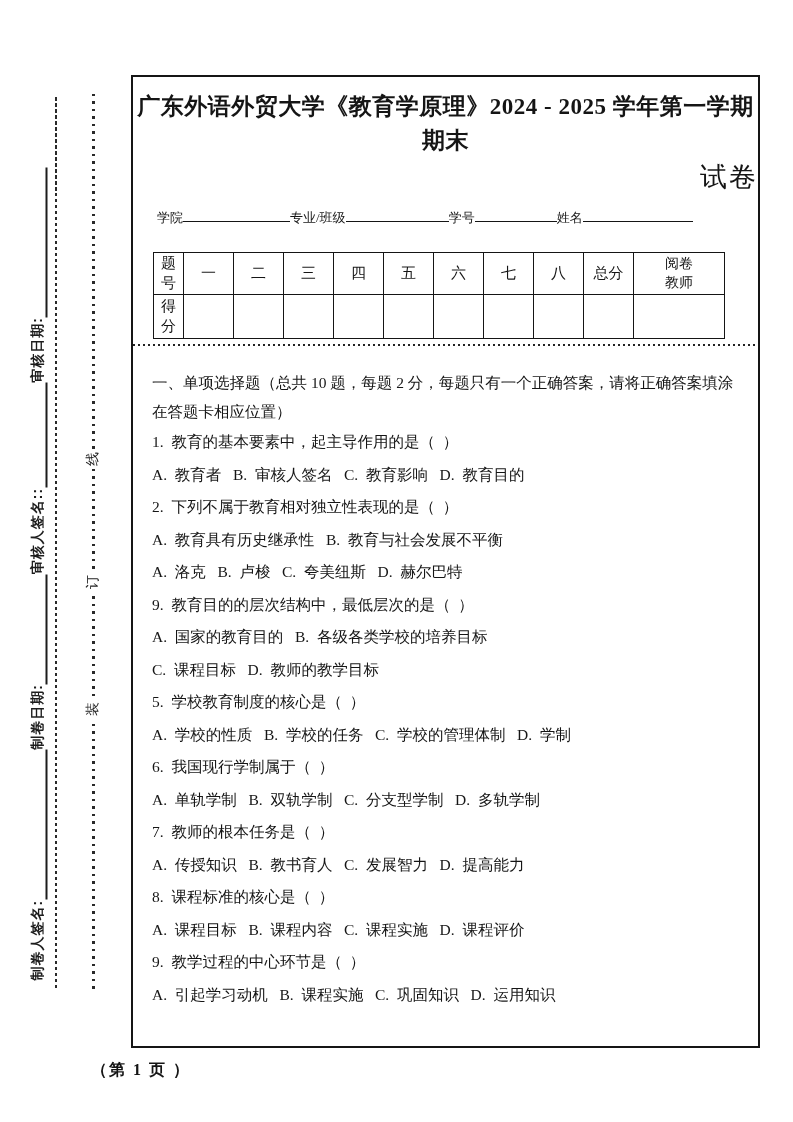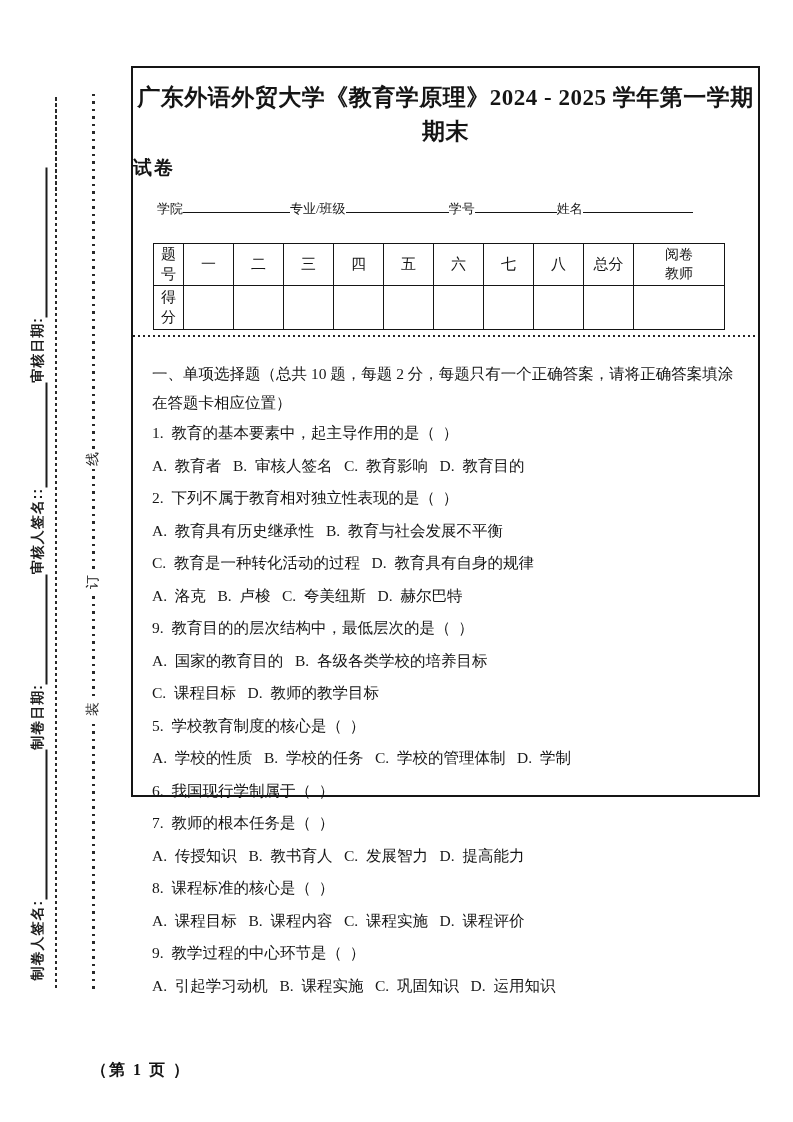--- a/index.html
+++ b/index.html
@@ -37,28 +37,28 @@
     font-family:"Liberation Sans","DejaVu Sans",sans-serif;
     font-weight:bold; font-size:14px; letter-spacing:1px; color:#1c1c1c;
   }
   .seal-blank {
     display:inline-block; height:15px; align-self:flex-end; margin-bottom:3px;
     border-bottom:2px solid #1c1c1c;
   }
 
   
   .main-box {
-    position:absolute; left:131px; top:66px; width:629px; height:731px;
+    position:absolute; left:131px; top:75px; width:629px; height:973px;
     border:2px solid #151515; box-sizing:border-box; background:#fff;
   }
   .title1 {
     margin-top:13px; text-align:center; font-size:23px; line-height:34px;
     letter-spacing:0.5px; font-weight:600;
   }
-  .title2 { text-align:left; font-size:19px; line-height:38px; letter-spacing:2px; font-weight:700; }
+  .title2 { text-align:right; font-size:27px; line-height:38px; letter-spacing:2px; font-weight:400; }
 
   .fields {
     margin:10px 0 0 24px; font-size:13px; line-height:21px; white-space:nowrap;
   }
   .field-blank {
     display:inline-block; height:15px; border-bottom:1.5px solid #151515;
     vertical-align:baseline;
   }
 
   table.score {
@@ -165,28 +165,28 @@
       </table>
 
     <div class="dotted-sep"></div>
 
     <div class="exam">
       <div class="section-title">一、单项选择题（总共 10 题，每题 2 分，每题只有一个正确答案，请将正确答案填涂在答题卡相应位置）</div>
       <div class="qline">1.  教育的基本要素中，起主导作用的是（  ）</div>
       <div class="qline">A.  教育者   B.  审核人签名   C.  教育影响   D.  教育目的</div>
       <div class="qline">2.  下列不属于教育相对独立性表现的是（  ）</div>
       <div class="qline">A.  教育具有历史继承性   B.  教育与社会发展不平衡</div>
-      <div class="qline">C.  教育是一种转化活动的过程   D.  教育具有自身的规律</div>
       <div class="qline">A.  洛克   B.  卢梭   C.  夸美纽斯   D.  赫尔巴特</div>
       <div class="qline">9.  教育目的的层次结构中，最低层次的是（  ）</div>
       <div class="qline">A.  国家的教育目的   B.  各级各类学校的培养目标</div>
       <div class="qline">C.  课程目标   D.  教师的教学目标</div>
       <div class="qline">5.  学校教育制度的核心是（  ）</div>
       <div class="qline">A.  学校的性质   B.  学校的任务   C.  学校的管理体制   D.  学制</div>
       <div class="qline">6.  我国现行学制属于（  ）</div>
+      <div class="qline">A.  单轨学制   B.  双轨学制   C.  分支型学制   D.  多轨学制</div>
       <div class="qline">7.  教师的根本任务是（  ）</div>
       <div class="qline">A.  传授知识   B.  教书育人   C.  发展智力   D.  提高能力</div>
       <div class="qline">8.  课程标准的核心是（  ）</div>
       <div class="qline">A.  课程目标   B.  课程内容   C.  课程实施   D.  课程评价</div>
       <div class="qline">9.  教学过程的中心环节是（  ）</div>
       <div class="qline">A.  引起学习动机   B.  课程实施   C.  巩固知识   D.  运用知识</div>
     </div>
   </div>
 
   <div class="footer">（第 1 页 ）</div>

